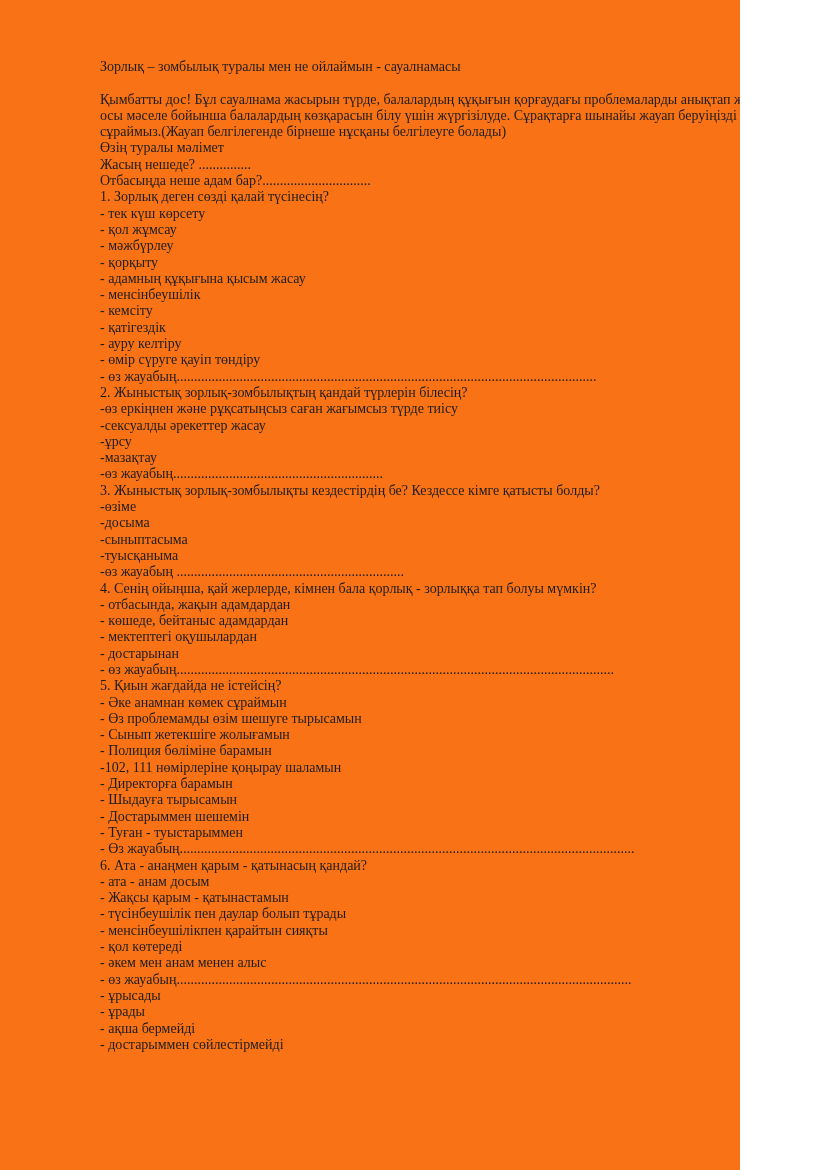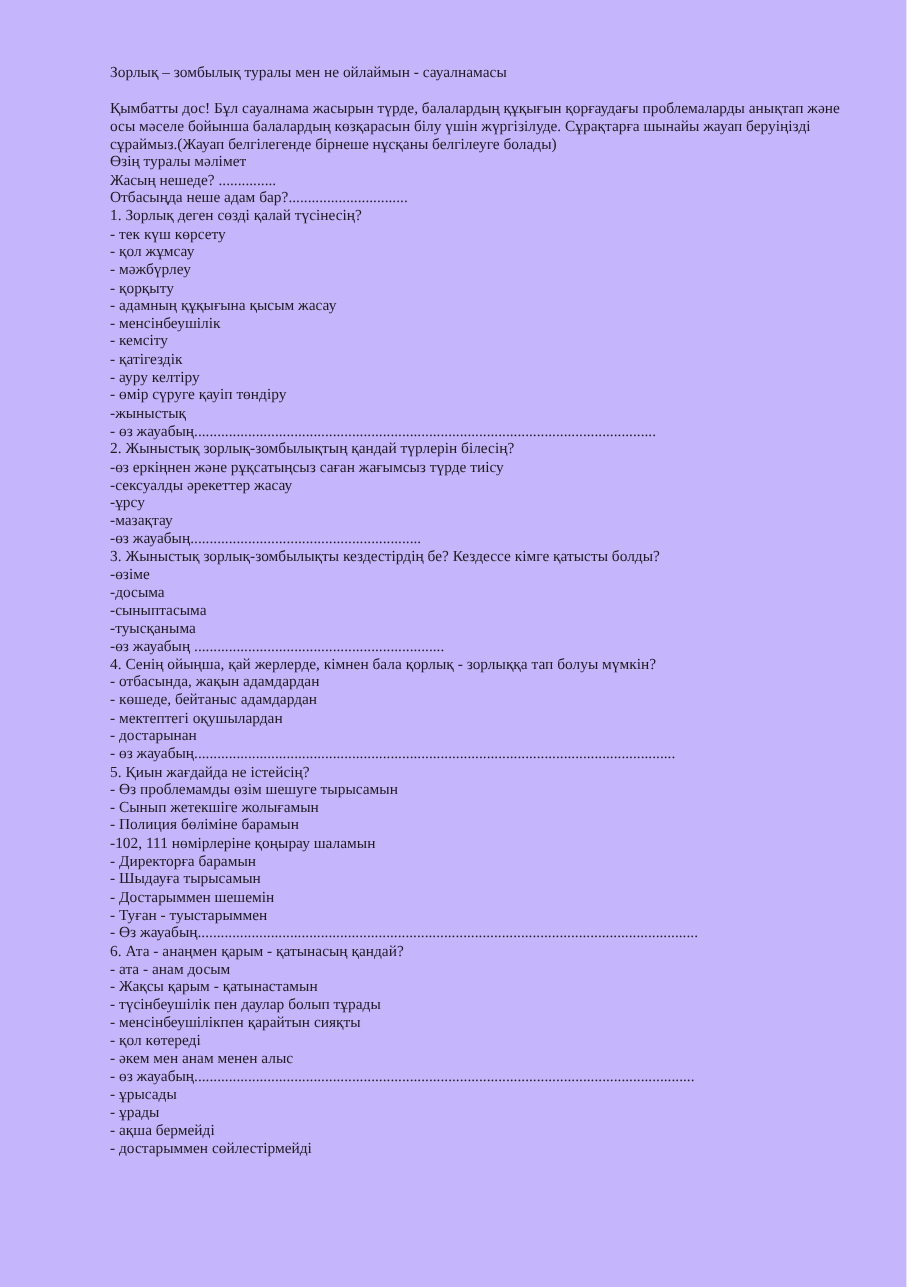--- a/index.html
+++ b/index.html
@@ -2,23 +2,23 @@
 <html><head>
 <meta charset="utf-8">
 <style>
   html, body {
     margin: 0;
     padding: 0;
     background: #ffffff;
   }
   .page {
     position: relative;
-    width: 824px;
+    width: 740px;
     height: 1170px;
-    background: #c4b5fd;
+    background: #f97316;
     overflow: hidden;
   }
   .content {
     position: absolute;
     left: 100px;
     top: 59px;
     width: 674px;
     font-family: "Liberation Serif", "DejaVu Serif", serif;
     font-size: 14px;
     line-height: 16.3px;
@@ -53,21 +53,20 @@
           <div class="line">- тек күш көрсету</div>
           <div class="line">- қол жұмсау</div>
           <div class="line">- мәжбүрлеу</div>
           <div class="line">- қорқыту</div>
           <div class="line">- адамның құқығына қысым жасау</div>
           <div class="line">- менсінбеушілік</div>
           <div class="line">- кемсіту</div>
           <div class="line">- қатігездік</div>
           <div class="line">- ауру келтіру</div>
           <div class="line">- өмір сүруге қауіп төндіру</div>
-          <div class="line">-жыныстық</div>
           <div class="line">- өз жауабың........................................................................................................................</div>
         </div>
         <div>
           <div class="line">2. Жыныстық зорлық-зомбылықтың қандай түрлерін білесің?</div>
           <div class="line">-өз еркіңнен және рұқсатыңсыз саған жағымсыз түрде тиісу</div>
           <div class="line">-сексуалды әрекеттер жасау</div>
           <div class="line">-ұрсу</div>
           <div class="line">-мазақтау</div>
           <div class="line">-өз жауабың............................................................</div>
         </div>
@@ -82,20 +81,21 @@
         <div>
           <div class="line">4. Сенің ойыңша, қай жерлерде, кімнен бала қорлық - зорлыққа тап болуы мүмкін?</div>
           <div class="line">- отбасында, жақын адамдардан</div>
           <div class="line">- көшеде, бейтаныс адамдардан</div>
           <div class="line">- мектептегі оқушылардан</div>
           <div class="line">- достарынан</div>
           <div class="line">- өз жауабың.............................................................................................................................</div>
         </div>
         <div>
           <div class="line">5. Қиын жағдайда не істейсің?</div>
+          <div class="line">- Әке анамнан көмек сұраймын</div>
           <div class="line">- Өз проблемамды өзім шешуге тырысамын</div>
           <div class="line">- Сынып жетекшіге жолығамын</div>
           <div class="line">- Полиция бөліміне барамын</div>
           <div class="line">-102, 111 нөмірлеріне қоңырау шаламын</div>
           <div class="line">- Директорға барамын</div>
           <div class="line">- Шыдауға тырысамын</div>
           <div class="line">- Достарыммен шешемін</div>
           <div class="line">- Туған - туыстарыммен</div>
           <div class="line">- Өз жауабың..................................................................................................................................</div>
         </div>

